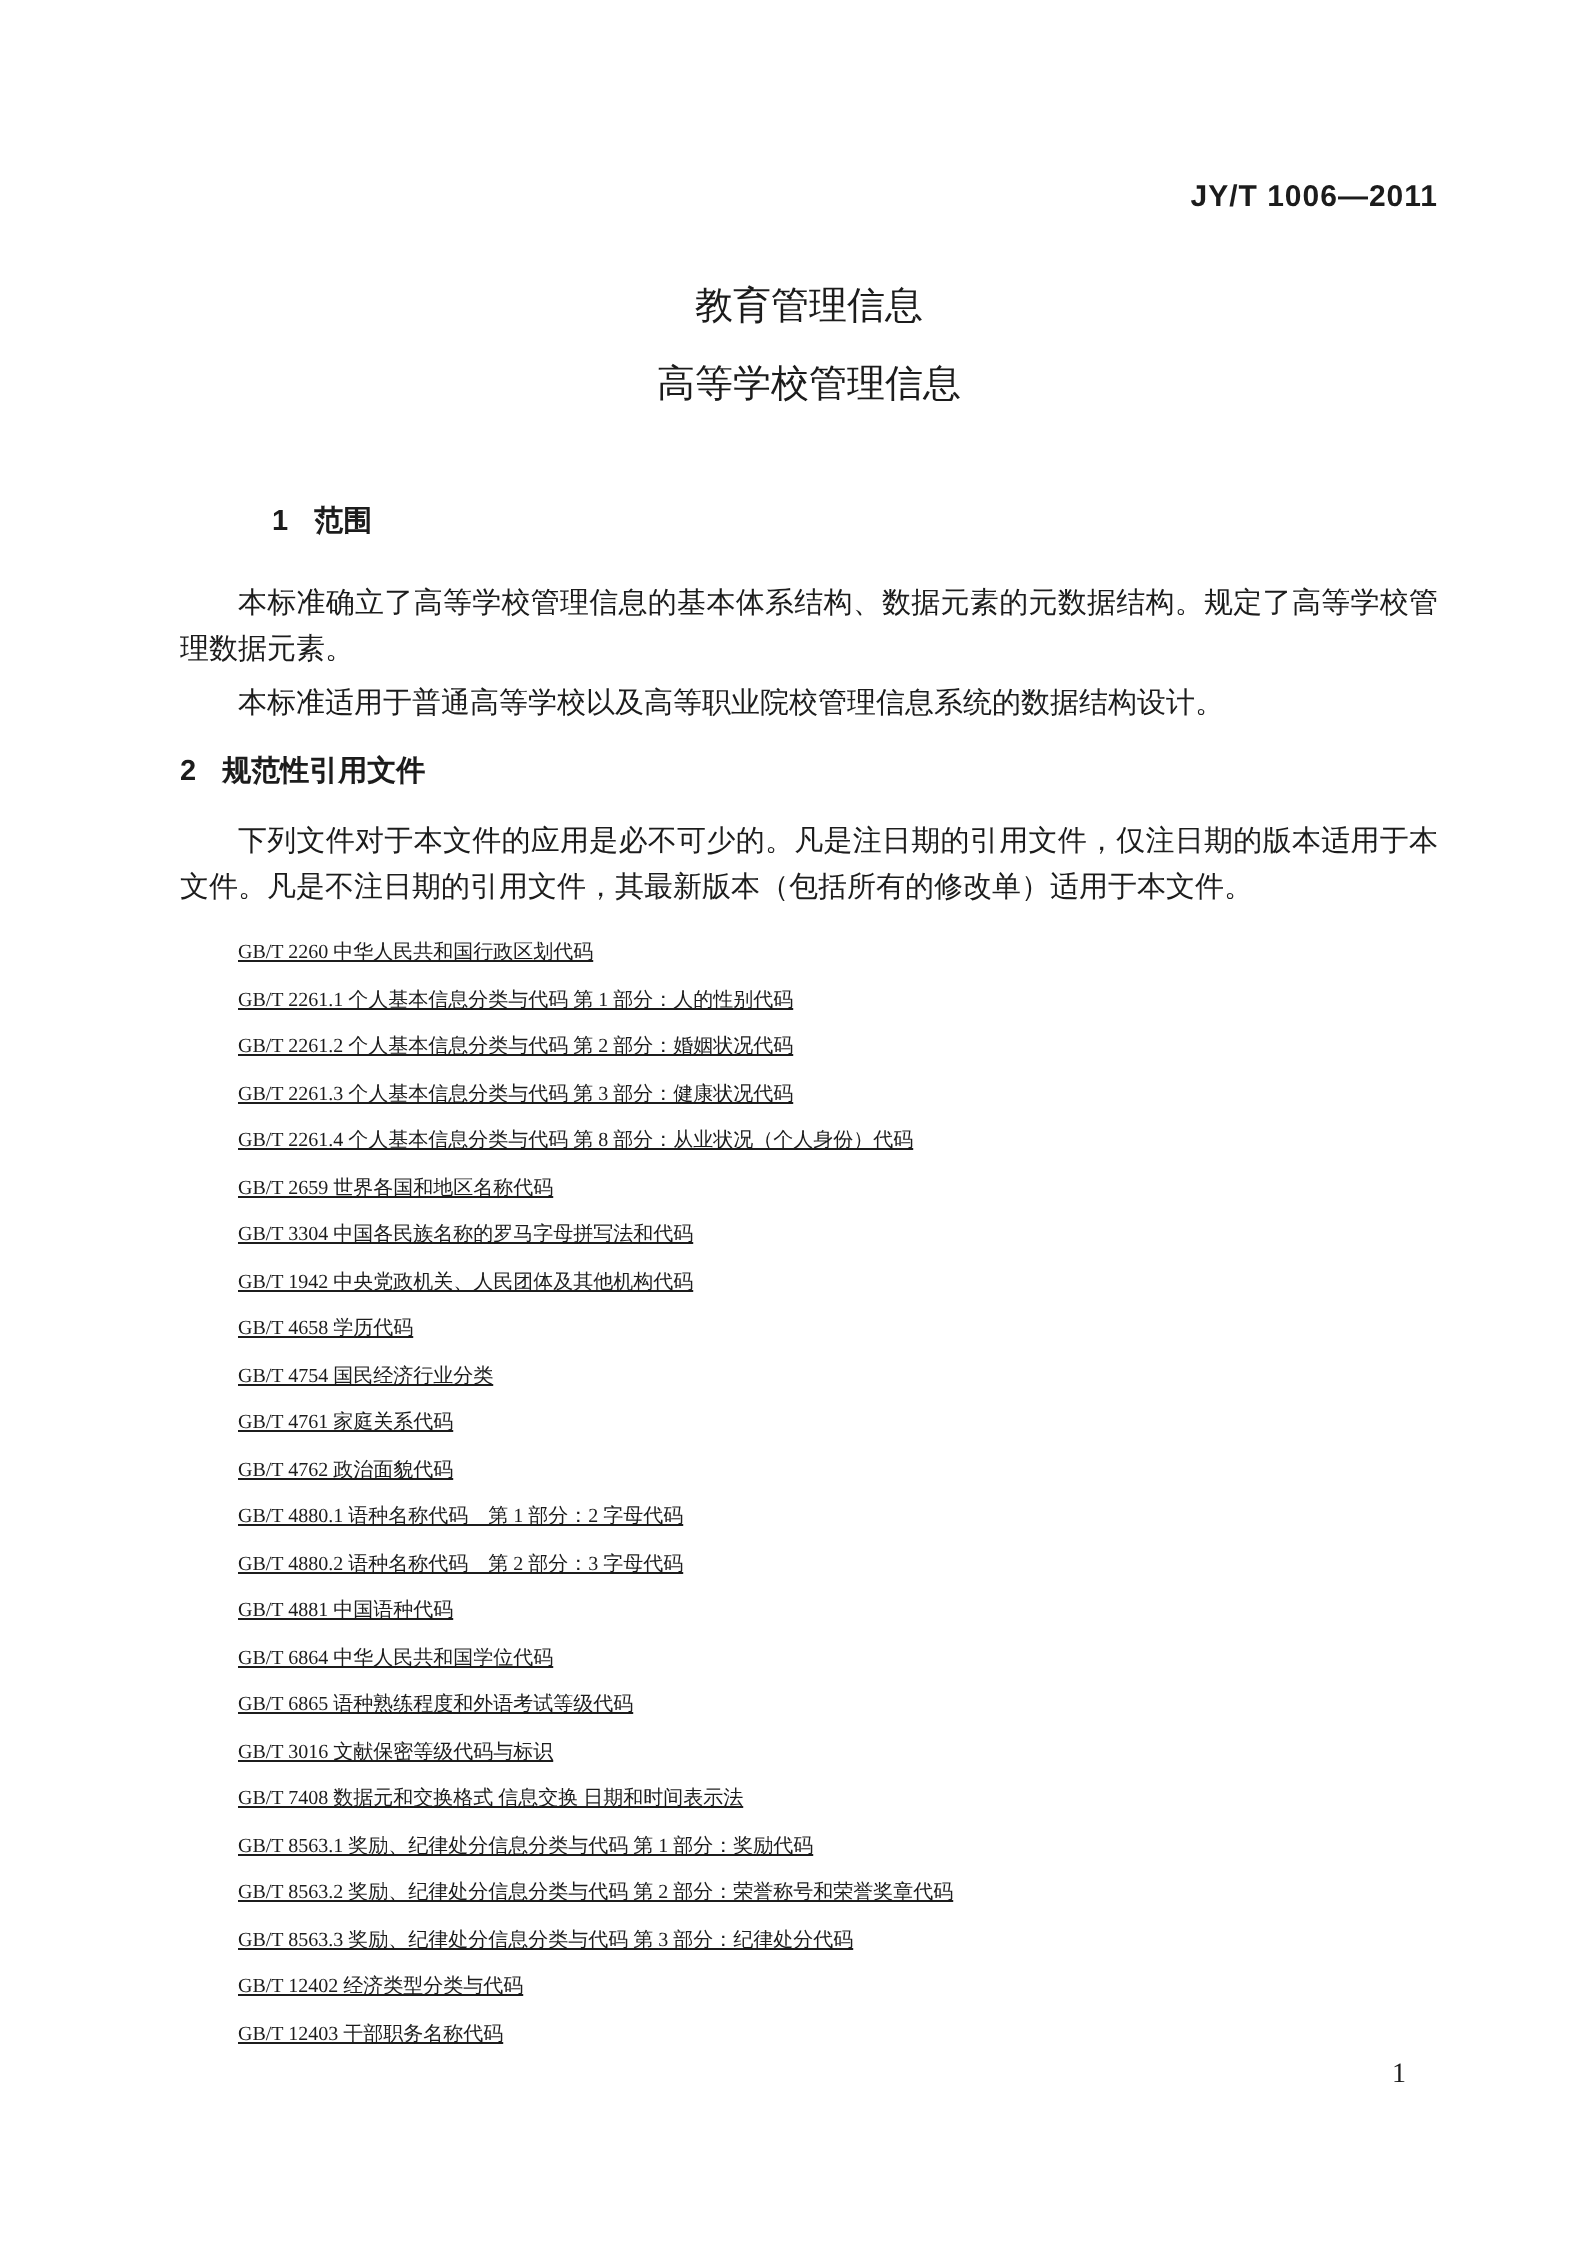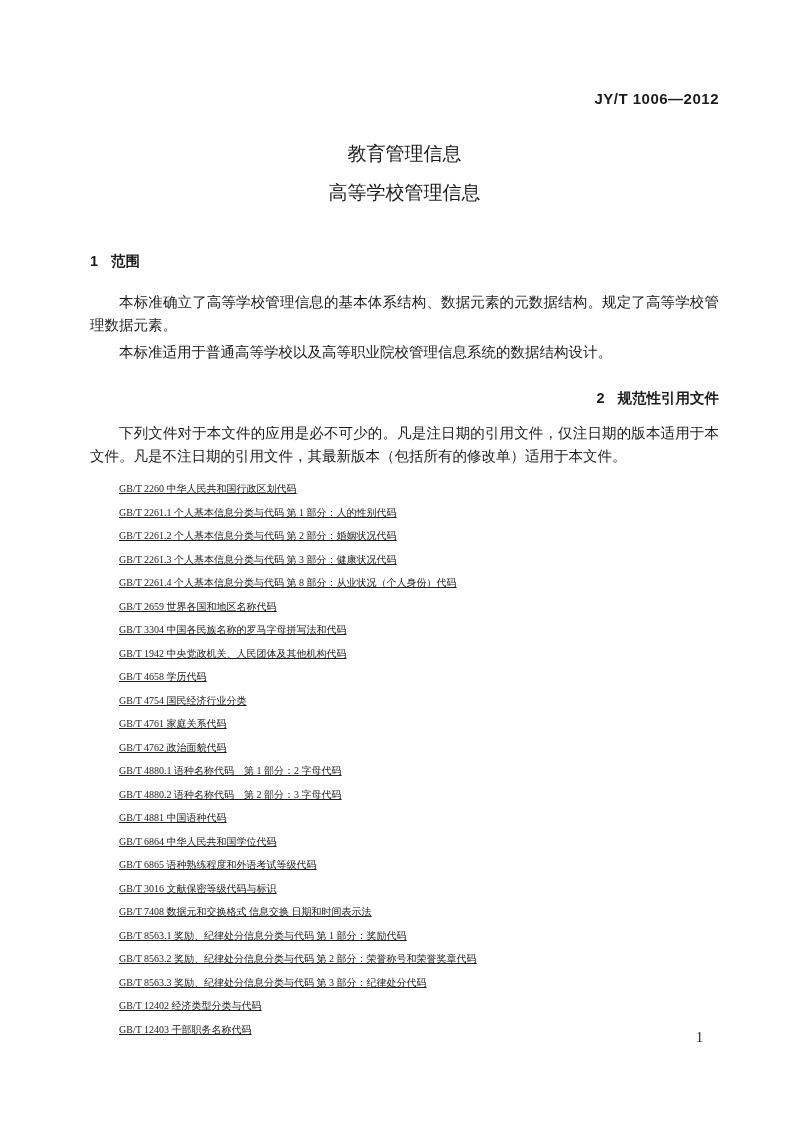--- a/index.html
+++ b/index.html
@@ -36,22 +36,22 @@
   }
   .doc-title.first  { margin-top: 34px; }
   .doc-title.second { margin-top: 14px; }
   .section-heading {
     font-family: "Liberation Sans", "DejaVu Sans", sans-serif;
     font-weight: bold;
     font-size: 14.5px;
     line-height: 20px;
   }
   .section-heading .sec-num { display: inline-block; margin-right: 13px; }
-  .sec-1 .section-heading { margin-top: 46px; }
-  .sec-2 .section-heading { margin-top: 24px; text-align: right; }
+  .sec-1 .section-heading { margin-top: 46px; margin-left: 46px; }
+  .sec-2 .section-heading { margin-top: 12px; }
   .para {
     margin: 20px 0 0 0;
     padding: 0;
     text-indent: 2em;
     font-size: 14.5px;
     line-height: 23px;
     text-align: justify;
   }
   .para + .para { margin-top: 4px; }
   .sec-2 .para { margin-top: 14px; }
@@ -71,21 +71,21 @@
     right: 90px;
     top: 1030px;
     font-size: 14px;
   }
 </style>
 </head>
 <body>
 
 <div class="content">
 
-  <div class="doc-number">JY/T 1006—2012</div>
+  <div class="doc-number">JY/T 1006—2011</div>
 
   <h1 class="doc-title first">教育管理信息</h1>
 
   <h1 class="doc-title second">高等学校管理信息</h1>
 
   <div class="sec-1">
     <div class="section-heading">
       <span class="sec-num">1</span><span>范围</span>
     </div>
     <p class="para">本标准确立了高等学校管理信息的基本体系结构、数据元素的元数据结构。规定了高等学校管理数据元素。</p>

